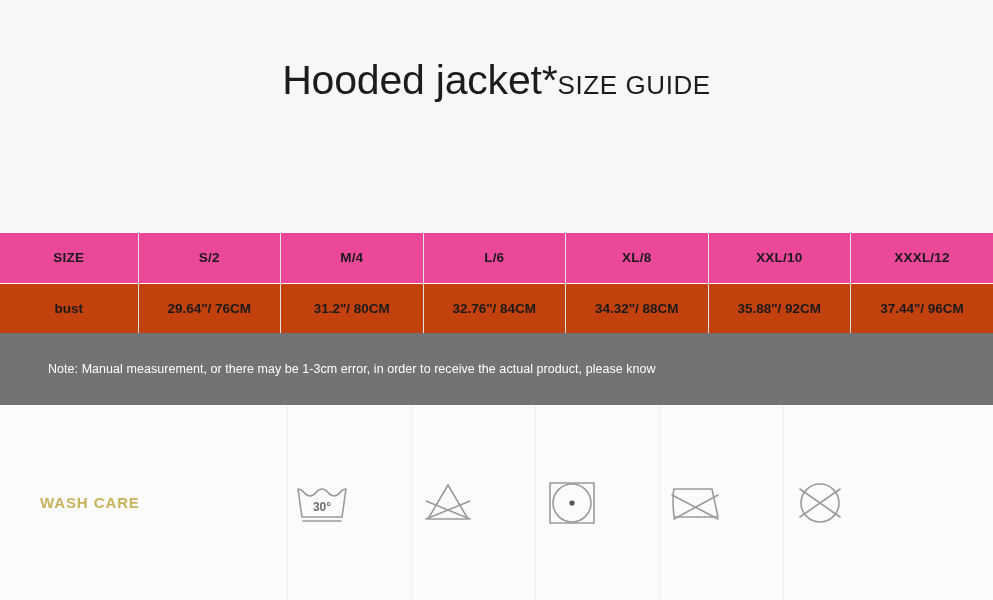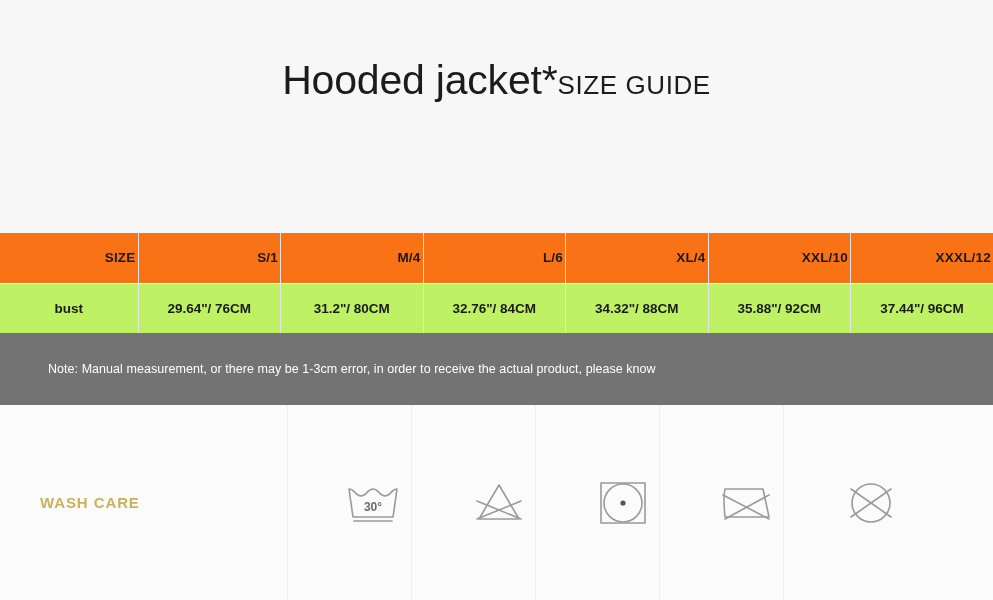--- a/index.html
+++ b/index.html
@@ -73,29 +73,28 @@
     font-size: 13.5px;
     font-weight: 700;
     color: #1a1a1a;
     border-right: 1px solid #e4e4e4;
     border-bottom: 1px solid #e9e9e9;
     padding: 0 2px;
     white-space: nowrap;
   }
 
   .size-table thead th {
-    background: #f97316;
+    background: #ec4899;
     border-bottom: 1px solid #ffffff;
     font-size: 13.5px;
     letter-spacing: 0.2px;
-    text-align: right;
   }
 
   .size-table tbody td {
-    background: #bef264;
+    background: #c2410c;
   }
 
   .size-table th:last-child,
   .size-table td:last-child {
     border-right: none;
   }
 
   .size-table tr > *:first-child {
     border-right: 1px solid #e4e4e4;
   }
@@ -140,21 +139,21 @@
     color: #c9b25c;
     font-size: 15px;
     font-weight: 700;
     letter-spacing: 0.9px;
   }
 
   .icon-cell {
     width: 124px;
     display: flex;
     align-items: center;
-    justify-content: flex-end;
+    justify-content: flex-start;
     border-left: 1px solid #eeeeee;
   }
 
   .icon-cell svg {
     display: block;
   }
 
   .icon-stroke {
     fill: none;
     stroke: #9a9a9a;
@@ -192,24 +191,24 @@
       <col class="c-size">
         <col class="c-size">
         <col class="c-size">
       <col class="c-size">
         <col class="c-size">
         <col class="c-size">
     </colgroup>
     <thead>
       <tr>
         <th>SIZE</th>
-        <th>S/1</th>
+        <th>S/2</th>
         <th>M/4</th>
         <th>L/6</th>
-        <th>XL/4</th>
+        <th>XL/8</th>
         <th>XXL/10</th>
         <th>XXXL/12</th>
       </tr>
     </thead>
     <tbody>
       <tr>
         <td>bust</td>
         <td>29.64"/ 76CM</td>
         <td>31.2"/ 80CM</td>
         <td>32.76"/ 84CM</td>

